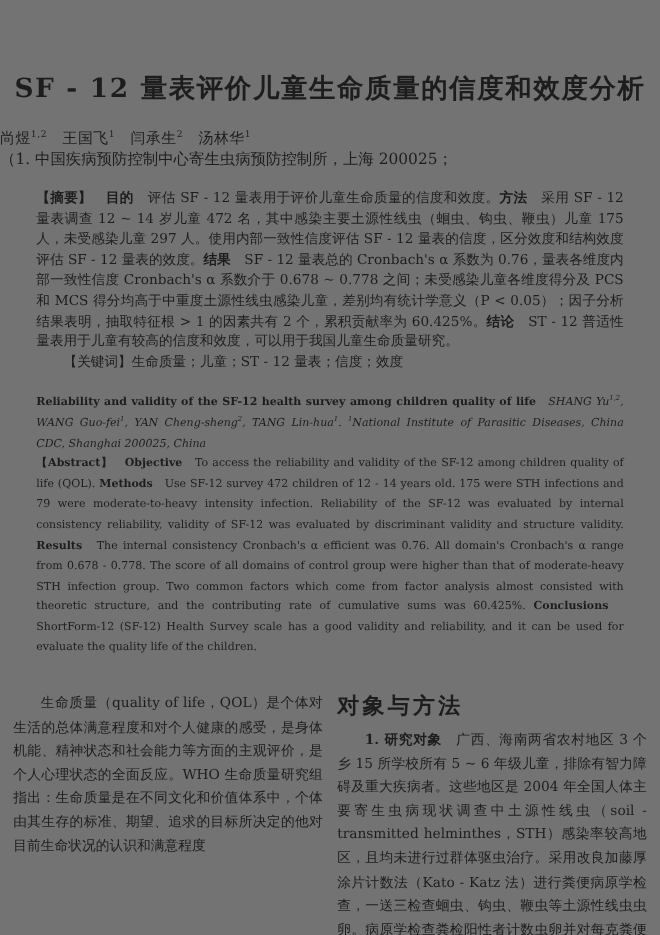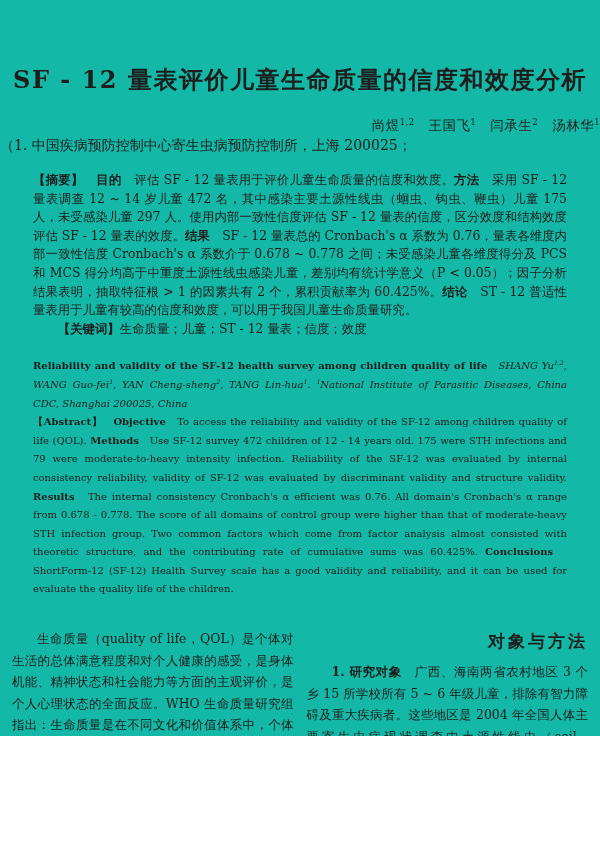--- a/index.html
+++ b/index.html
@@ -1,35 +1,35 @@
 <!DOCTYPE html>
 <html><head>
 <meta charset="utf-8">
 <style>
   * { margin: 0; padding: 0; box-sizing: border-box; }
   html, body { background: #ffffff; }
   .page {
     width: 600px;
-    height: 736px;
-    background: #14b8a6;
+    height: 850px;
+    background: #737373;
     color: #1d1d1d;
     overflow: hidden;
     font-family: "DejaVu Serif", "Liberation Serif", serif;
     position: relative;
   }
   .title {
     margin-top: 64px;
     text-align: center;
     font-size: 24px;
     font-weight: bold;
     letter-spacing: 1.5px;
   }
   .authors {
     margin-top: 21px;
-    text-align: right;
+    text-align: left;
     font-size: 13.5px;
     letter-spacing: 0.5px;
   }
   .affils {
     margin-top: 0;
     text-align: left;
     font-size: 14px;
     line-height: 21px;
   }
   .abstract-cn {
@@ -51,22 +51,22 @@
   }
   .columns {
     display: flex;
     gap: 13px;
     margin: 29px 12px 0 12px;
     font-size: 12.5px;
     line-height: 21.6px;
   }
   .col { flex: 1; min-width: 0; }
   .section-heading {
-    text-align: right;
-    font-size: 17px;
+    text-align: left;
+    font-size: 20px;
     font-weight: bold;
     letter-spacing: 3px;
     margin: 3px 0 10px 0;
     line-height: 20px;
   }
 </style>
 </head>
 <body>
 
 <div class="page">
@@ -74,21 +74,21 @@
   <h1 class="title">SF - 12 量表评价儿童生命质量的信度和效度分析</h1>
 
   <div class="authors"><span>尚煜</span><sup>1,2</sup><span>　王国飞</span><sup>1</sup><span>　闫承生</span><sup>2</sup><span>　汤林华</span><sup>1</sup></div>
 
   <div class="affils">
     <div>（1. 中国疾病预防控制中心寄生虫病预防控制所，上海 200025；</div>
   </div>
 
   <div class="abstract-cn">
     <p class="just"><span style="font-weight: bold;">【摘要】　</span><span style="font-weight: bold;">目的</span><span>　评估 SF - 12 量表用于评价儿童生命质量的信度和效度。</span><span style="font-weight: bold;">方法</span><span>　采用 SF - 12 量表调查 12 ~ 14 岁儿童 472 名，其中感染主要土源性线虫（蛔虫、钩虫、鞭虫）儿童 175 人，未受感染儿童 297 人。使用内部一致性信度评估 SF - 12 量表的信度，区分效度和结构效度评估 SF - 12 量表的效度。</span><span style="font-weight: bold;">结果</span><span>　SF - 12 量表总的 Cronbach's α 系数为 0.76，量表各维度内部一致性信度 Cronbach's α 系数介于 0.678 ~ 0.778 之间；未受感染儿童各维度得分及 PCS 和 MCS 得分均高于中重度土源性线虫感染儿童，差别均有统计学意义（P &lt; 0.05）；因子分析结果表明，抽取特征根 &gt; 1 的因素共有 2 个，累积贡献率为 60.425%。</span><span style="font-weight: bold;">结论</span><span>　ST - 12 普适性量表用于儿童有较高的信度和效度，可以用于我国儿童生命质量研究。</span></p>
-    <p class="indent"><span style="font-weight: bold;">【关键词】</span><span>生命质量；儿童；ST - 12 量表；信度；效度</span></p>
+    <p class="indent"><span style="font-weight: normal;">【关键词】</span><span>生命质量；儿童；ST - 12 量表；信度；效度</span></p>
   </div>
 
   <div class="abstract-en">
     <p class="just"><span style="font-weight: bold;">Reliability and validity of the SF-12 health survey among children quality of life</span><span>　</span><span style="font-style: italic;">SHANG Yu</span><sup style="font-style: italic;">1,2</sup><span style="font-style: italic;">, WANG Guo-fei</span><sup style="font-style: italic;">1</sup><span style="font-style: italic;">, YAN Cheng-sheng</span><sup style="font-style: italic;">2</sup><span style="font-style: italic;">, TANG Lin-hua</span><sup style="font-style: italic;">1</sup><span style="font-style: italic;">. </span><sup style="font-style: italic;">1</sup><span style="font-style: italic;">National Institute of Parasitic Diseases, China CDC, Shanghai 200025, China</span></p>
     <p class="just"><span style="font-weight: bold;">【Abstract】　</span><span style="font-weight: bold;">Objective</span><span>　To access the reliability and validity of the SF-12 among children quality of life (QOL). </span><span style="font-weight: bold;">Methods</span><span>　Use SF-12 survey 472 children of 12 - 14 years old. 175 were STH infections and 79 were moderate-to-heavy intensity infection. Reliability of the SF-12 was evaluated by internal consistency reliability, validity of SF-12 was evaluated by discriminant validity and structure validity. </span><span style="font-weight: bold;">Results</span><span>　The internal consistency Cronbach's α efficient was 0.76. All domain's Cronbach's α range from 0.678 - 0.778. The score of all domains of control group were higher than that of moderate-heavy STH infection group. Two common factors which come from factor analysis almost consisted with theoretic structure, and the contributing rate of cumulative sums was 60.425%. </span><span style="font-weight: bold;">Conclusions</span><span>　ShortForm-12 (SF-12) Health Survey scale has a good validity and reliability, and it can be used for evaluate the quality life of the children.</span></p>
   </div>
 
   <div class="columns">
 
     <div class="col">

